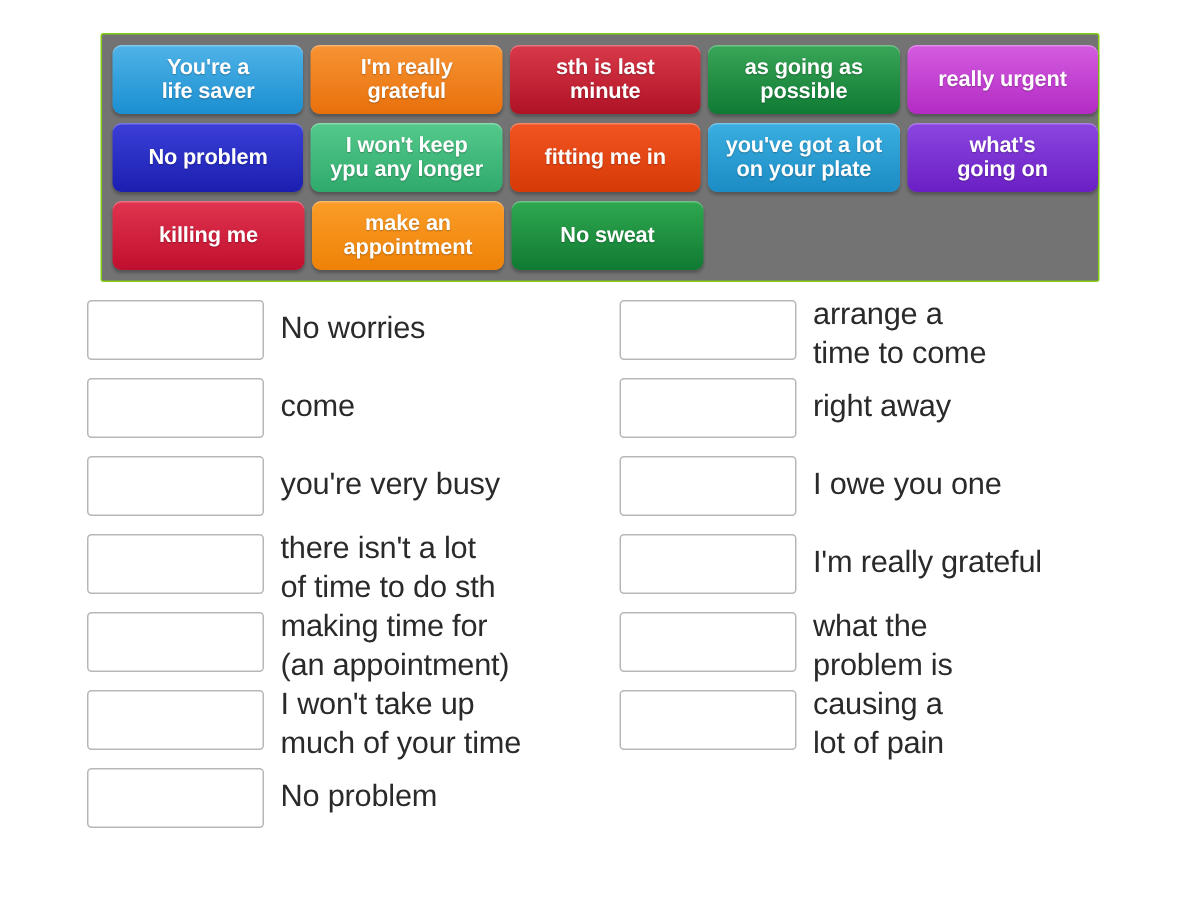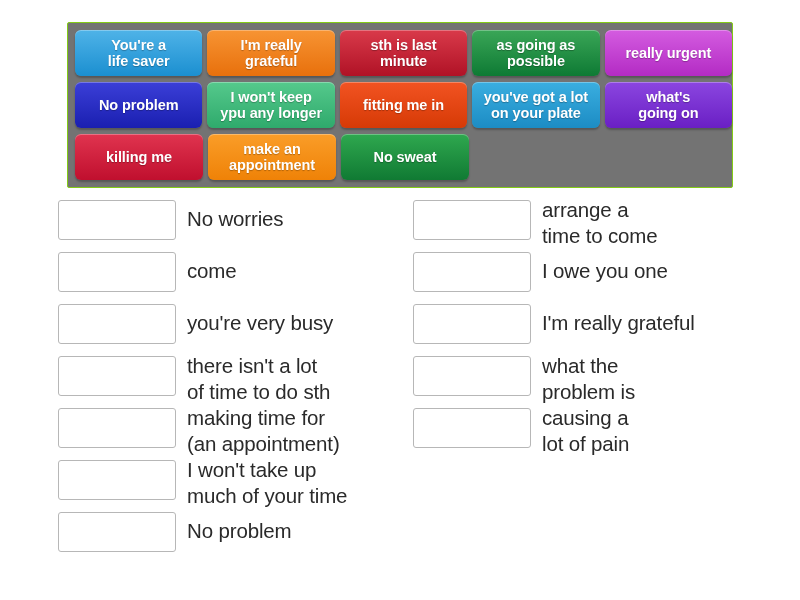--- a/index.html
+++ b/index.html
@@ -189,20 +189,24 @@
     </div>
   </div>
 <div class="col" id="col-right">
     <div class="answer-row">
       <div class="drop-box"></div>
       <div class="answer-text">arrange a
 time to come</div>
     </div>
     <div class="answer-row">
       <div class="drop-box"></div>
+      <div class="answer-text single">right away</div>
+    </div>
+    <div class="answer-row">
+      <div class="drop-box"></div>
       <div class="answer-text single">I owe you one</div>
     </div>
     <div class="answer-row">
       <div class="drop-box"></div>
       <div class="answer-text single">I'm really grateful</div>
     </div>
     <div class="answer-row">
       <div class="drop-box"></div>
       <div class="answer-text">what the
 problem is</div>

